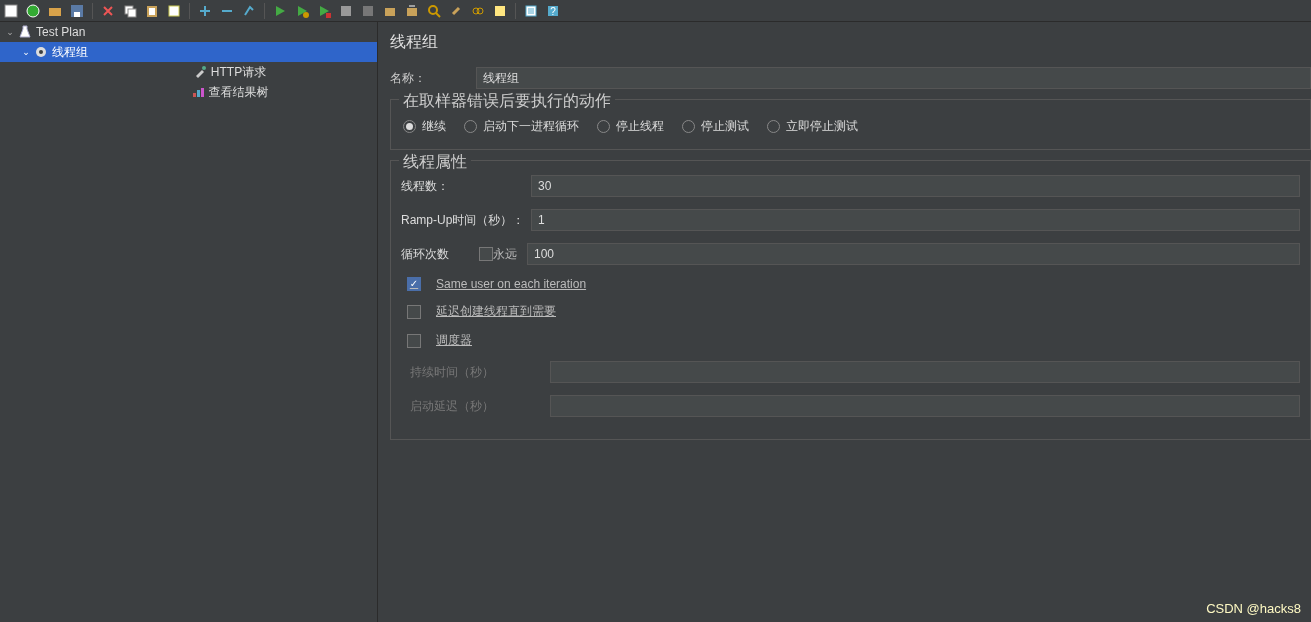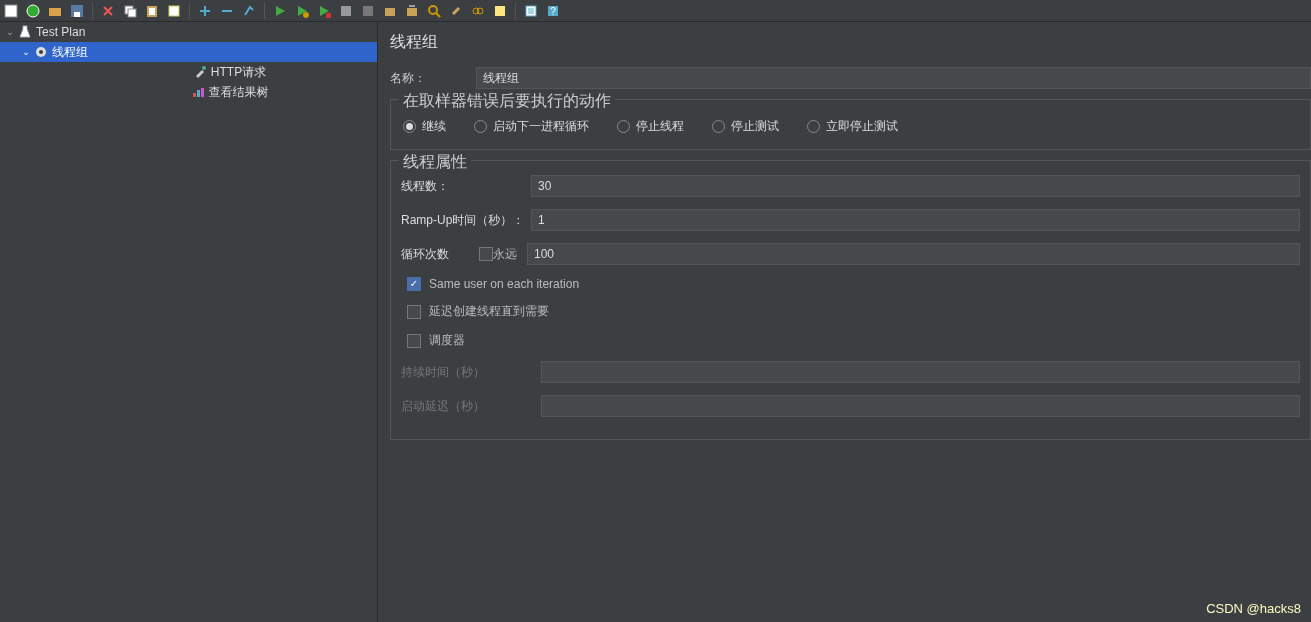--- a/index.html
+++ b/index.html
@@ -89,43 +89,43 @@
     position: relative;
   }
   .fieldset .legend {
     position: absolute;
     top: -9px; left: 8px;
     background: #3c3f41;
     padding: 0 4px;
     color: #cccccc;
     font-size: 16px;
   }
-  .radio-row { display: flex; align-items: flex-start; gap: 28px; padding: 4px 2px; }
+  .radio-row { display: flex; align-items: flex-start; gap: 18px; padding: 4px 2px; }
   .radio-item { display: flex; align-items: center; gap: 6px; cursor: pointer; color: #dddddd; }
   .radio-item .r {
     width: 13px; height: 13px; border-radius: 50%;
     border: 1px solid #888; display: flex; align-items: center; justify-content: center;
     background: #3c3f41;
   }
   .radio-item .r.checked::after {
     content: ""; width: 7px; height: 7px; border-radius: 50%; background: #dddddd;
   }
   .thread-props .prop-row {
     display: flex; align-items: center; margin-bottom: 12px;
   }
   .thread-props .prop-label { width: 130px; color: #dddddd; }
-  .chk-row { display: flex; align-items: center; gap: 8px; margin-bottom: 12px; padding-left: 6px; }
+  .chk-row { display: flex; align-items: center; gap: 15px; margin-bottom: 12px; padding-left: 6px; text-decoration: underline; }
   .chk {
     width: 14px; height: 14px; border: 1px solid #777;
     background: #45494a; display: flex; align-items: center; justify-content: center;
     cursor: pointer;
   }
   .chk.checked { background: #4a6ea9; border-color: #4a6ea9; }
   .chk.checked::after { content: "✓"; color: #fff; font-size: 10px; line-height: 1; }
-  .sched-row { display: flex; align-items: center; margin-bottom: 12px; }
+  .sched-row { display: flex; align-items: center; margin-bottom: 12px; margin-left: 9px; }
   .sched-row .sched-label { width: 140px; color: #777; }
   .sched-row input.text-input { background: #45494a; }
   .sched-row.disabled input.text-input { color: #666; }
   .splitter-handle {
     position: absolute; left: -4px; top: 50%; transform: translateY(-50%);
     width: 6px; height: 20px; display: flex; flex-direction: column; align-items: center; justify-content: center; gap:2px;
   }
   .watermark {
     position: absolute; bottom: 6px; right: 10px; color: #fef9c3; font-size: 13px;
   }

